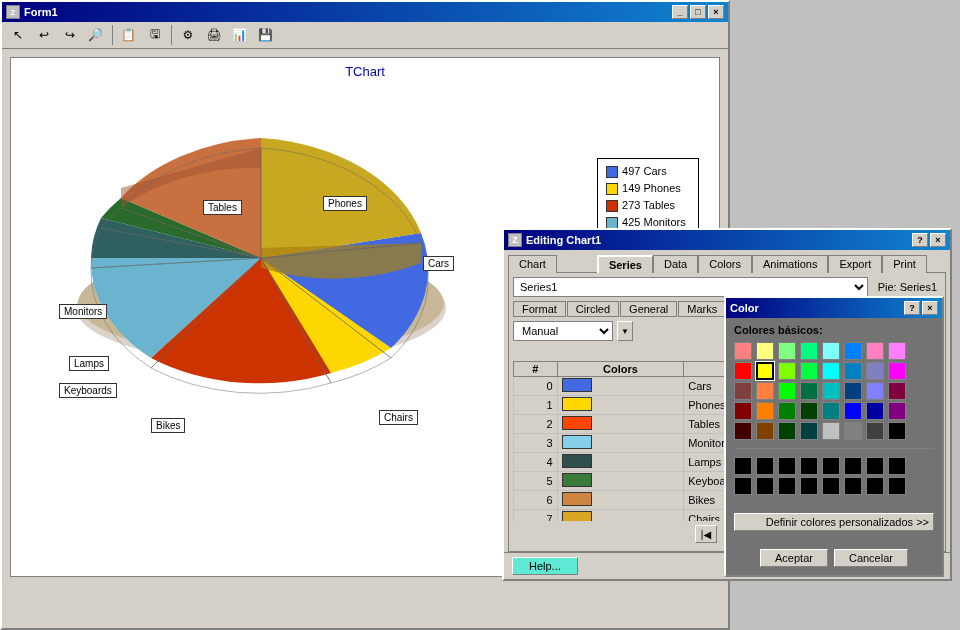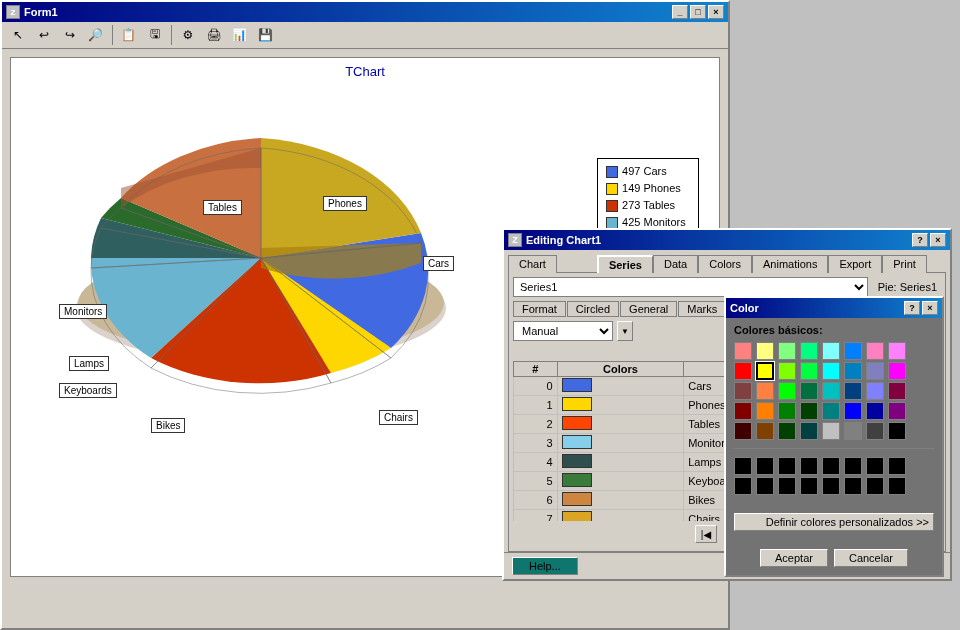--- a/index.html
+++ b/index.html
@@ -234,21 +234,21 @@
       display: flex; align-items: center; justify-content: center;
       cursor: pointer; font-size: 10px;
     }
 
     .bottom-row {
       display: flex; align-items: center; padding: 4px 8px;
       border-top: 1px solid #808080;
     }
     .help-btn {
       padding: 2px 16px;
-      background: #0f766e;
+      background: #5eead4;
       border: 1px solid #808080;
       border-top-color: #ffffff;
       border-left-color: #ffffff;
       cursor: pointer; font-size: 11px;
     }
 
     
     .color-dialog {
       position: absolute;
       top: 296px; left: 724px;

